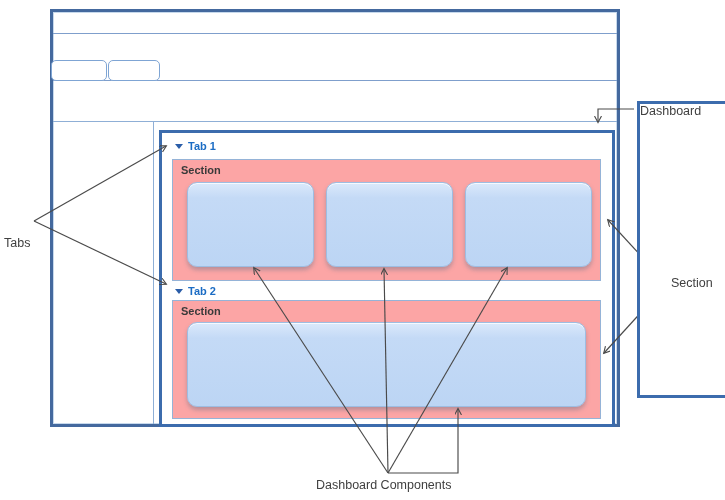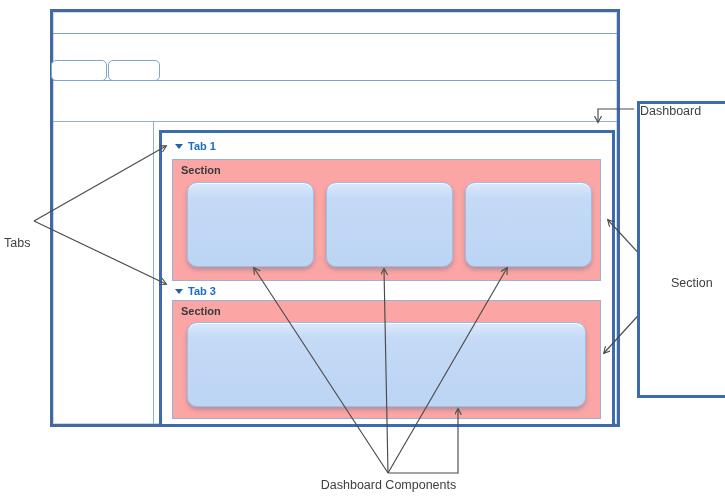--- a/index.html
+++ b/index.html
@@ -52,21 +52,21 @@
   .component.c-small{top:22px;width:127px;height:85px;}
   .component.p1{left:14px;}
   .component.p2{left:153px;}
   .component.p3{left:292px;}
   .component.c-wide{left:14px;top:21px;width:399px;height:85px;}
   
   .ann{position:absolute;font-size:12.5px;color:#404040;white-space:nowrap;}
   .ann.tabs{left:4px;top:212px;margin-top:24px;}
   .ann.dashboard{left:637px;top:101px;}
   .ann.sections{left:671px;top:276px;}
-  .ann.components{left:316px;top:478px;width:145px;text-align:center;}
+  .ann.components{left:316px;top:478px;width:145px;text-align:left;}
   svg.overlay{position:absolute;left:0;top:0;width:725px;height:500px;pointer-events:none;}
 </style>
 </head>
 <body>
 
 <div class="canvas">
 
   <div class="window">
     <div class="row-title"></div>
     <div class="row-menu">
@@ -87,21 +87,21 @@
 
           <div class="section s1">
             <span class="section-label">Section</span>
             <div class="component c-small p1"></div>
             <div class="component c-small p2"></div>
             <div class="component c-small p3"></div>
           </div>
 
           <div class="tab-header h2">
             <span class="tri"></span>
-            <span class="tab-label">Tab 3</span>
+            <span class="tab-label">Tab 2</span>
           </div>
 
           <div class="section s2">
             <span class="section-label">Section</span>
             <div class="component c-wide"></div>
           </div>
 
         </div>
       </div>
     </div>

